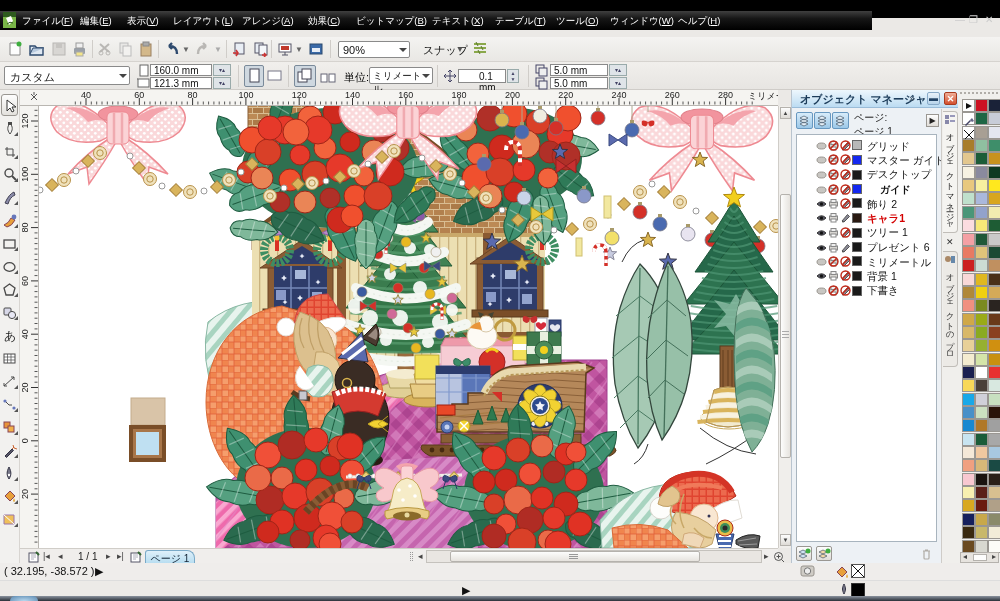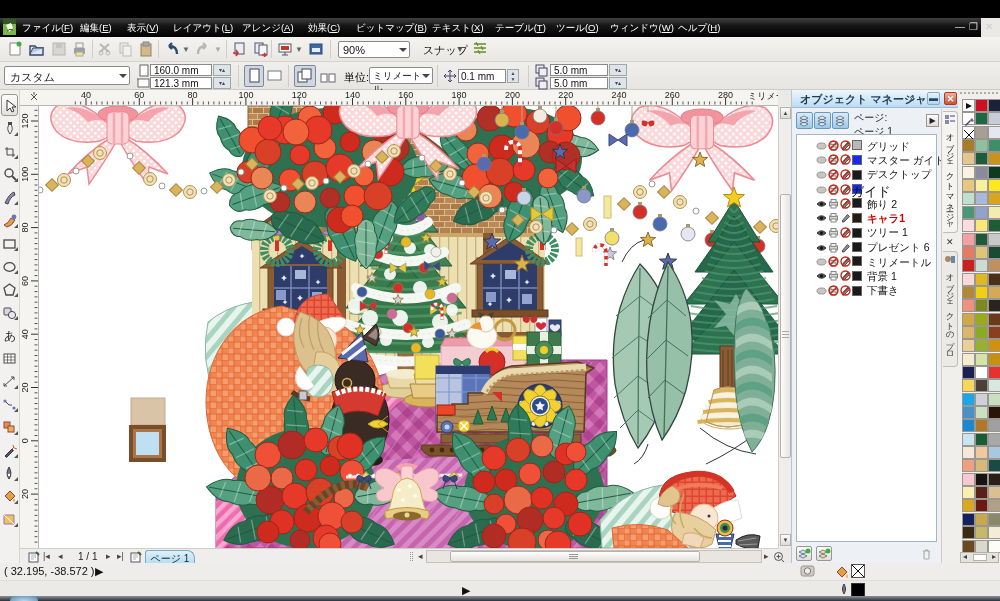--- a/index.html
+++ b/index.html
@@ -1,18 +1,18 @@
 <!DOCTYPE html>
 <html><head><meta charset="utf-8">
 <style>
 *{margin:0;padding:0;box-sizing:border-box}
 body{width:1000px;height:601px;overflow:hidden;font-family:"Liberation Sans",sans-serif;position:relative;background:#ebe9e6}
 .abs{position:absolute}
 .titlebar{left:0;top:0;width:1000px;height:18px;background:#000}
-.menubar{left:0;top:18px;width:981px;height:19px;background:linear-gradient(#404040,#161616 40%,#000);color:#fff;font-size:9.5px}
+.menubar{left:0;top:11px;width:872px;height:19px;background:linear-gradient(#404040,#161616 40%,#000);color:#fff;font-size:9.5px}
 .menubar span.mi{position:absolute;top:4px;white-space:nowrap}
 .toolbar{left:0;top:37px;width:1000px;height:25px;background:linear-gradient(#f4f3f1,#e9e7e4);border-bottom:1px solid #d6d3cf}
 .propbar{left:0;top:62px;width:1000px;height:28px;background:linear-gradient(#f1efec,#e7e5e2);border-bottom:1px solid #cfccc8}
 .toolbox{left:0;top:90px;width:20px;height:473px;background:#f2f1ef;border-right:1px solid #d8d5d1}
 .hruler{left:20px;top:90px;width:758px;height:16px;background:#f5f4f1;border-bottom:1px solid #b9b6b1}
 .vruler{left:20px;top:106px;width:19px;height:442px;background:#f5f4f1;border-right:1px solid #b9b6b1}
 .canvas{left:39px;top:106px;width:739px;height:442px;background:#fff;overflow:hidden}
 .vscroll{left:778px;top:106px;width:13px;height:442px;background:#f0eeeb;border-left:1px solid #d0cdc8}
 .pagenav{left:20px;top:548px;width:758px;height:15px;background:#f0eeec;border-top:1px solid #d0cdc8;font-size:10px}
 .docker{left:791px;top:90px;width:167px;height:473px;background:#edf1f5;border-left:1px solid #b9c4cf}
@@ -152,21 +152,21 @@
     <svg style="position:absolute;left:320px;top:6px" width="16" height="16">
       <rect x="1" y="6" width="6" height="8" fill="#fff" stroke="#667"></rect>
       <rect x="9" y="6" width="6" height="8" fill="#fff" stroke="#667"></rect>
     </svg>
     <span style="position:absolute;left:344px;top:8px;font-size:11px">単位:</span>
     <div class="combo" style="left:369px;top:5px;width:64px;height:17px;padding:2px 3px;font-size:9.5px">ミリメートル<span class="carrow" style="top:6px"></span></div>
     <div style="position:absolute;left:437px;top:3px;width:1px;height:22px;background:#d0cdc9"></div>
     <svg style="position:absolute;left:443px;top:7px" width="14" height="14">
       <path d="M7 1 v12 M1 7 h12 M7 1 l-2 2 M7 1 l2 2 M1 7 l2 -2 M1 7 l2 2 M13 7 l-2 -2 M13 7 l-2 2 M7 13 l-2 -2 M7 13 l2 -2" stroke="#446" fill="none"></path>
     </svg>
-    <div class="combo" style="left:458px;top:7px;width:48px;height:14px;font-size:10px;padding:1px 2px;border-radius:0">0.1 mm</div>
+    <div class="combo" style="left:458px;top:7px;width:48px;height:14px;font-size:10px;padding:1px 20px;border-radius:0">0.1 mm</div>
     <div style="position:absolute;left:507px;top:7px;width:12px;height:14px;background:#dfe4e8;border:1px solid #9aa;font-size:5px;color:#446;text-align:center;line-height:6px">▲<br>▼</div>
     <div style="position:absolute;left:528px;top:3px;width:1px;height:22px;background:#d0cdc9"></div>
     <svg style="position:absolute;left:534px;top:1px" width="14" height="14">
       <rect x="2" y="2" width="8" height="8" fill="none" stroke="#446"></rect>
       <rect x="5" y="5" width="8" height="8" fill="#eee" stroke="#446"></rect>
     </svg>
     <svg style="position:absolute;left:534px;top:14px" width="14" height="14">
       <rect x="2" y="2" width="8" height="8" fill="none" stroke="#446"></rect>
       <rect x="5" y="5" width="8" height="8" fill="#eee" stroke="#446"></rect>
     </svg>
@@ -1532,21 +1532,21 @@
       <circle cx="5.5" cy="5.5" r="4.5" fill="none" stroke="#c02818" stroke-width="1.4"></circle>
       <path d="M2.3 8.7 L8.7 2.3" stroke="#c02818" stroke-width="1.4"></path>
     </svg>
     <svg style="position:absolute;left:48px;top:94px" width="11" height="11">
       <path d="M2 9 L7.5 2.5 L9.5 4.5 L4 10 Z" fill="#8a8a96" stroke="#555"></path>
       <path d="M2 9 L2.5 10.5 L4 10 Z" fill="#333"></path>
       <circle cx="5.5" cy="5.5" r="4.5" fill="none" stroke="#c02818" stroke-width="1.4"></circle>
       <path d="M2.3 8.7 L8.7 2.3" stroke="#c02818" stroke-width="1.4"></path>
     </svg>
     <div style="position:absolute;left:60px;top:94px;width:10px;height:10px;background:#1428f0;border:1px solid #666"></div>
-    <span style="position:absolute;left:59px;top:93px;font-size:13px;color:#111;font-weight:normal;white-space:nowrap">ガイド</span>
+    <span style="position:absolute;left:88px;top:93px;font-size:10px;color:#111;font-weight:bold;white-space:nowrap">ガイド</span>
     <svg style="position:absolute;left:24px;top:108px" width="11" height="11">
       <path d="M1 6 Q5.5 1.5 10 6 Q5.5 10.5 1 6 Z" fill="#5a5a66" stroke="#333"></path>
       <circle cx="5.5" cy="6" r="1.6" fill="#111"></circle>
     </svg>
     <svg style="position:absolute;left:36px;top:108px" width="11" height="11">
       <rect x="1.5" y="4" width="8" height="4" fill="#d8d6d2" stroke="#888"></rect>
       <rect x="3" y="1.5" width="5" height="3" fill="#eee" stroke="#888"></rect>
       <rect x="3" y="7" width="5" height="3" fill="#fff" stroke="#888"></rect>
     </svg>
     <svg style="position:absolute;left:48px;top:108px" width="11" height="11">

